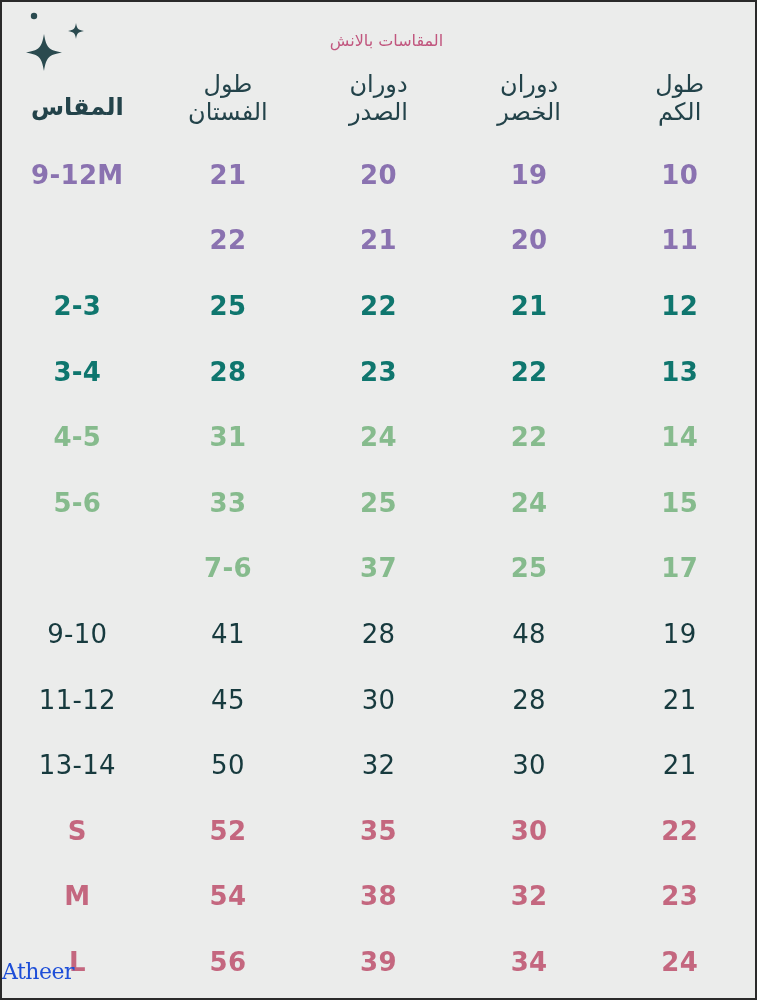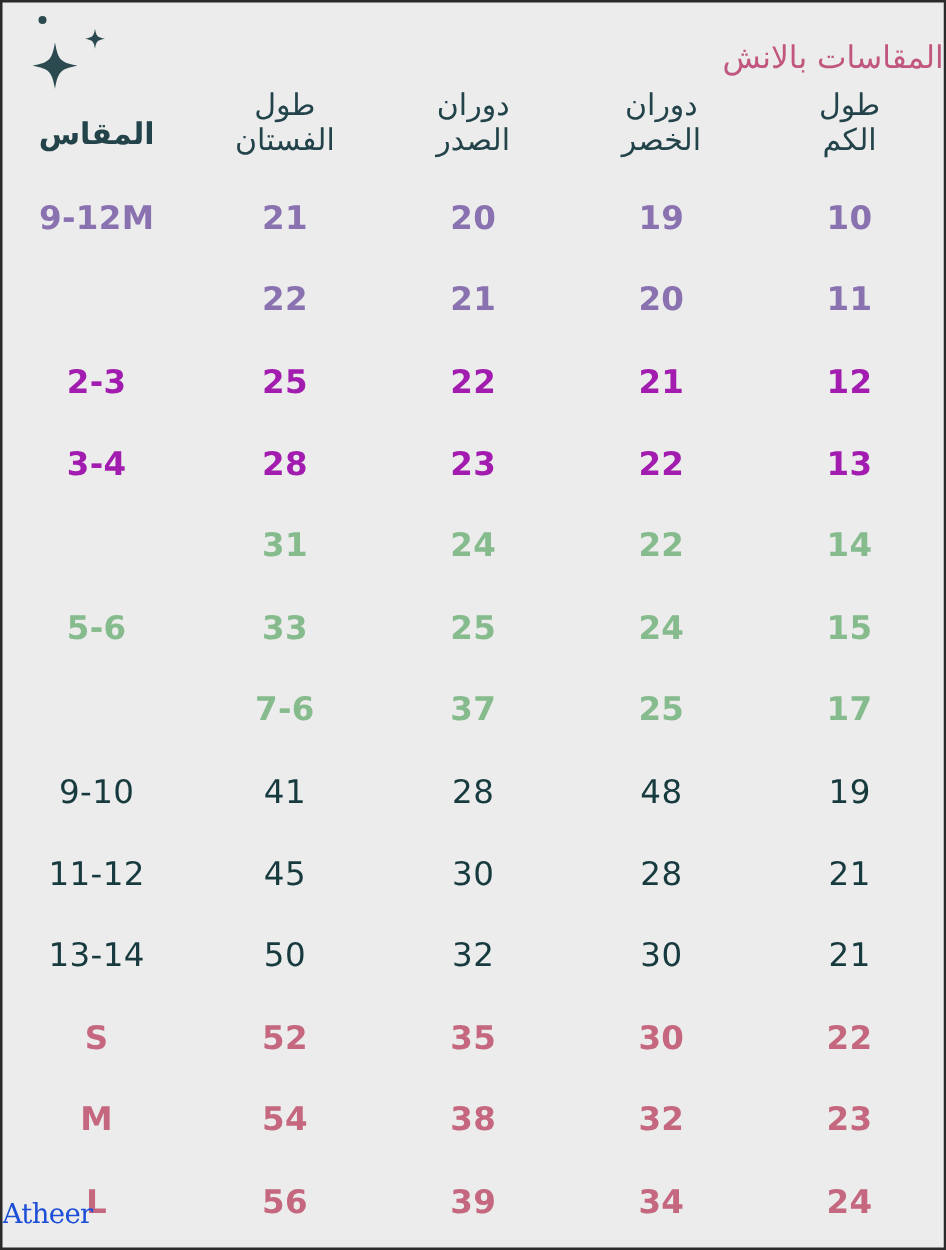--- a/index.html
+++ b/index.html
@@ -31,21 +31,22 @@
     pointer-events: none;
   }
   .sparkles svg { display:block; width:110px; height:85px; }
 
   
   .title {
     position: absolute;
     top: 30px;
     left: 0;
     right: 0;
-    font-size: 25px;
+    text-align: center;
+    font-size: 16px;
     font-weight: 400;
     letter-spacing: 0px;
     color: #c1567e;
     line-height: 1.1;
     padding-left: 16px;
   }
 
   
   .table {
     position: absolute;
@@ -96,21 +97,21 @@
   .data-row .cell {
     font-size: 26px;
     font-weight: 600;
     line-height: 1;
     letter-spacing: 0.3px;
     direction: ltr;
   }
 
   
   .tone-purple .cell { color: #8a72b0; }
-  .tone-teal   .cell { color: #a21caf; }
+  .tone-teal   .cell { color: #0f766e; }
   .tone-green  .cell { color: #86bb8d; }
   .tone-dark   .cell { color: #173a3e; font-weight: 400; }
   .tone-pink   .cell { color: #c4677f; }
 
   
   .brand {
     position: absolute;
     bottom: 14px;
     left: 0;
     right: 0;
@@ -191,20 +192,21 @@
           <div class="cell">22</div>
           <div class="cell">23</div>
           <div class="cell">28</div>
           <div class="cell">3-4</div>
         </div>
         <div class="row data-row tone-green">
           <div class="cell">14</div>
           <div class="cell">22</div>
           <div class="cell">24</div>
           <div class="cell">31</div>
+          <div class="cell">4-5</div>
         </div>
         <div class="row data-row tone-green">
           <div class="cell">15</div>
           <div class="cell">24</div>
           <div class="cell">25</div>
           <div class="cell">33</div>
           <div class="cell">5-6</div>
         </div>
         <div class="row data-row tone-green">
           <div class="cell">17</div>

